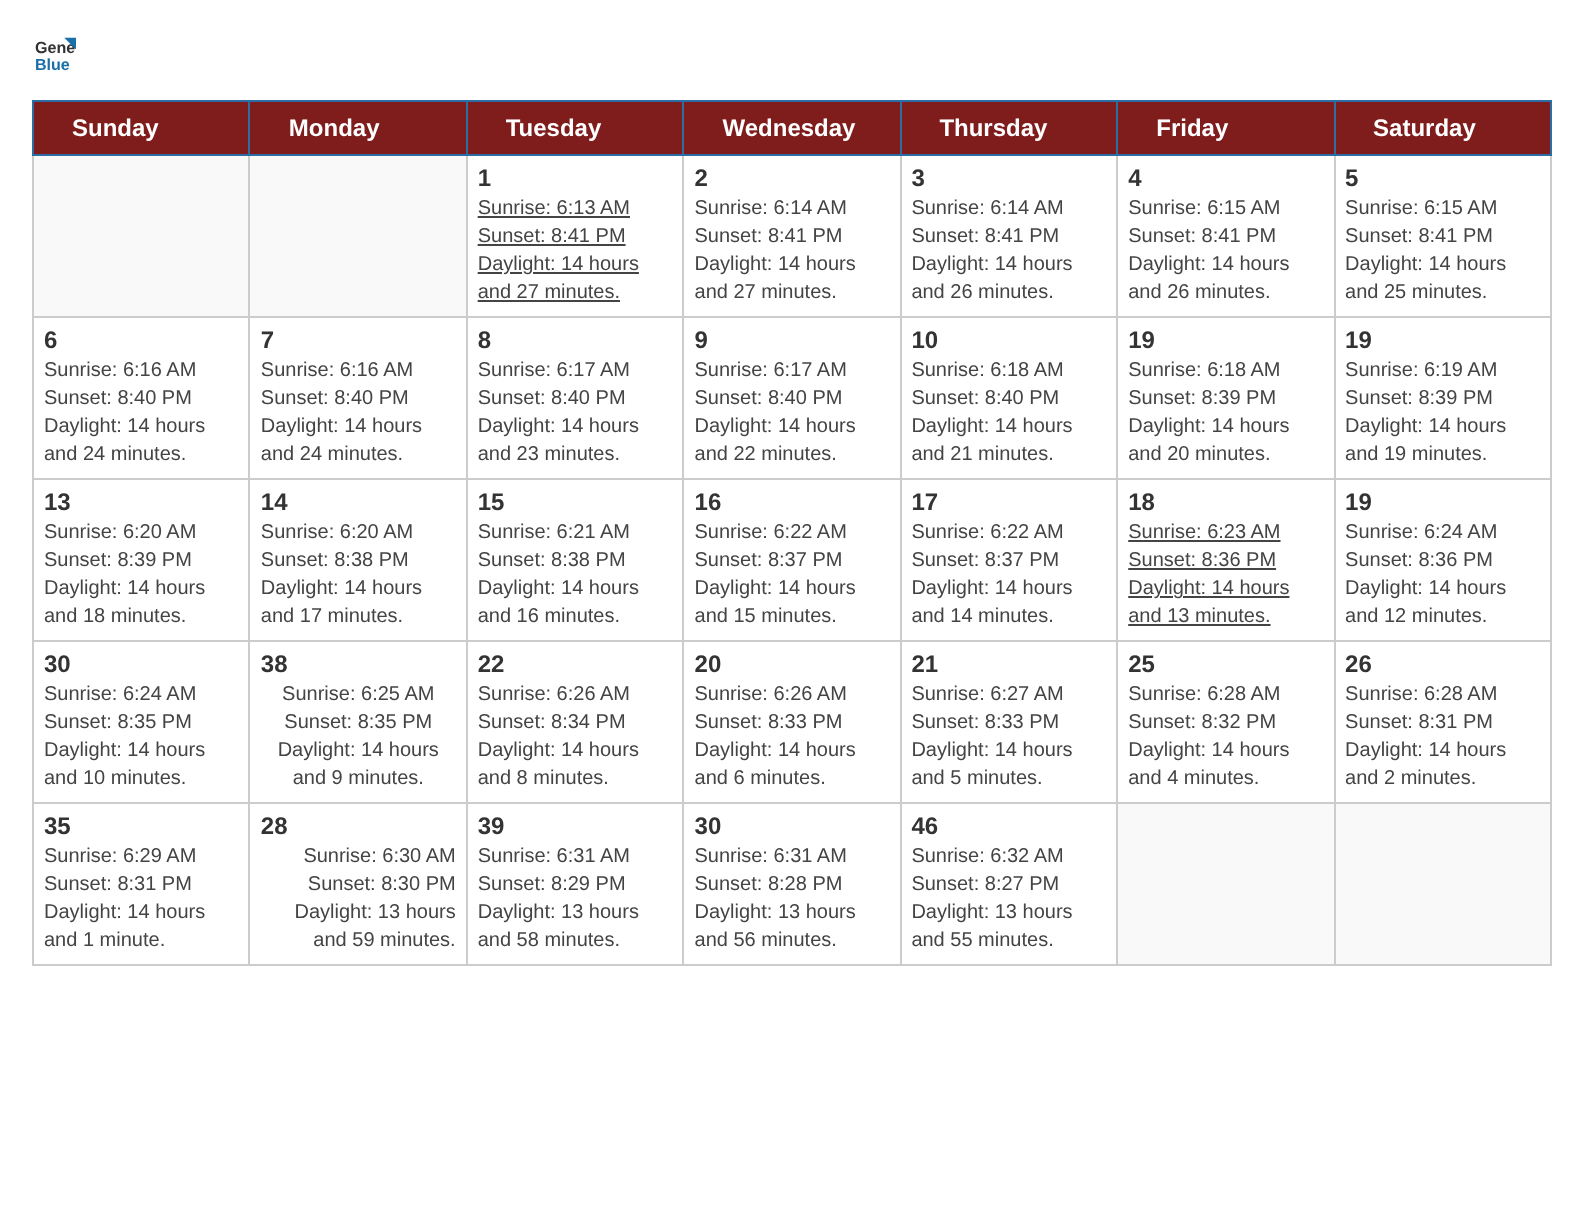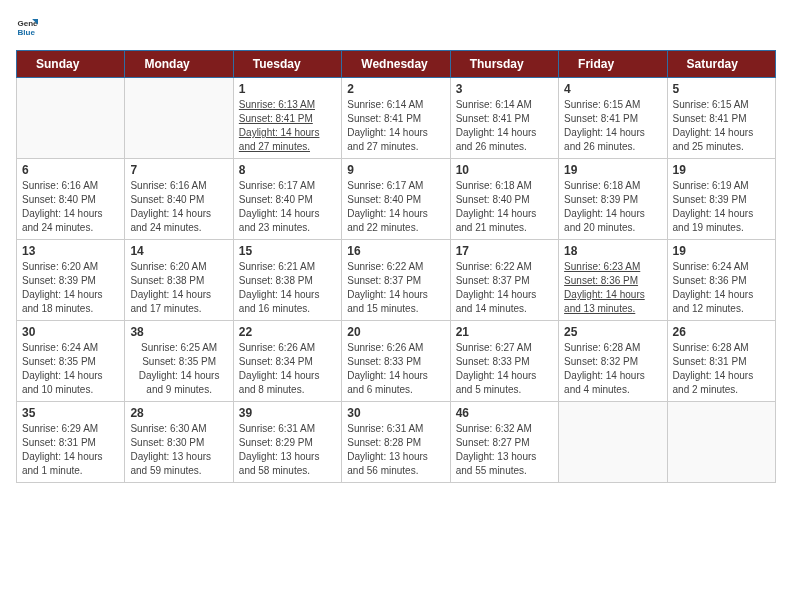--- a/index.html
+++ b/index.html
@@ -276,21 +276,21 @@
       </tr>
       <tr>
         <td>
           <span class="day-num">35</span>
           <div class="day-detail" style="white-space: pre-line;">Sunrise: 6:29 AM
 Sunset: 8:31 PM
 Daylight: 14 hours and 1 minute.</div>
         </td>
         <td>
           <span class="day-num">28</span>
-          <div class="day-detail" style="white-space: pre-line;">Sunrise: 6:30 AM
+          <div class="day-detail" style="white-space: pre-line; text-align: right;">Sunrise: 6:30 AM
 Sunset: 8:30 PM
 Daylight: 13 hours and 59 minutes.</div>
         </td>
         <td>
           <span class="day-num">39</span>
           <div class="day-detail" style="white-space: pre-line;">Sunrise: 6:31 AM
 Sunset: 8:29 PM
 Daylight: 13 hours and 58 minutes.</div>
         </td>
         <td>

